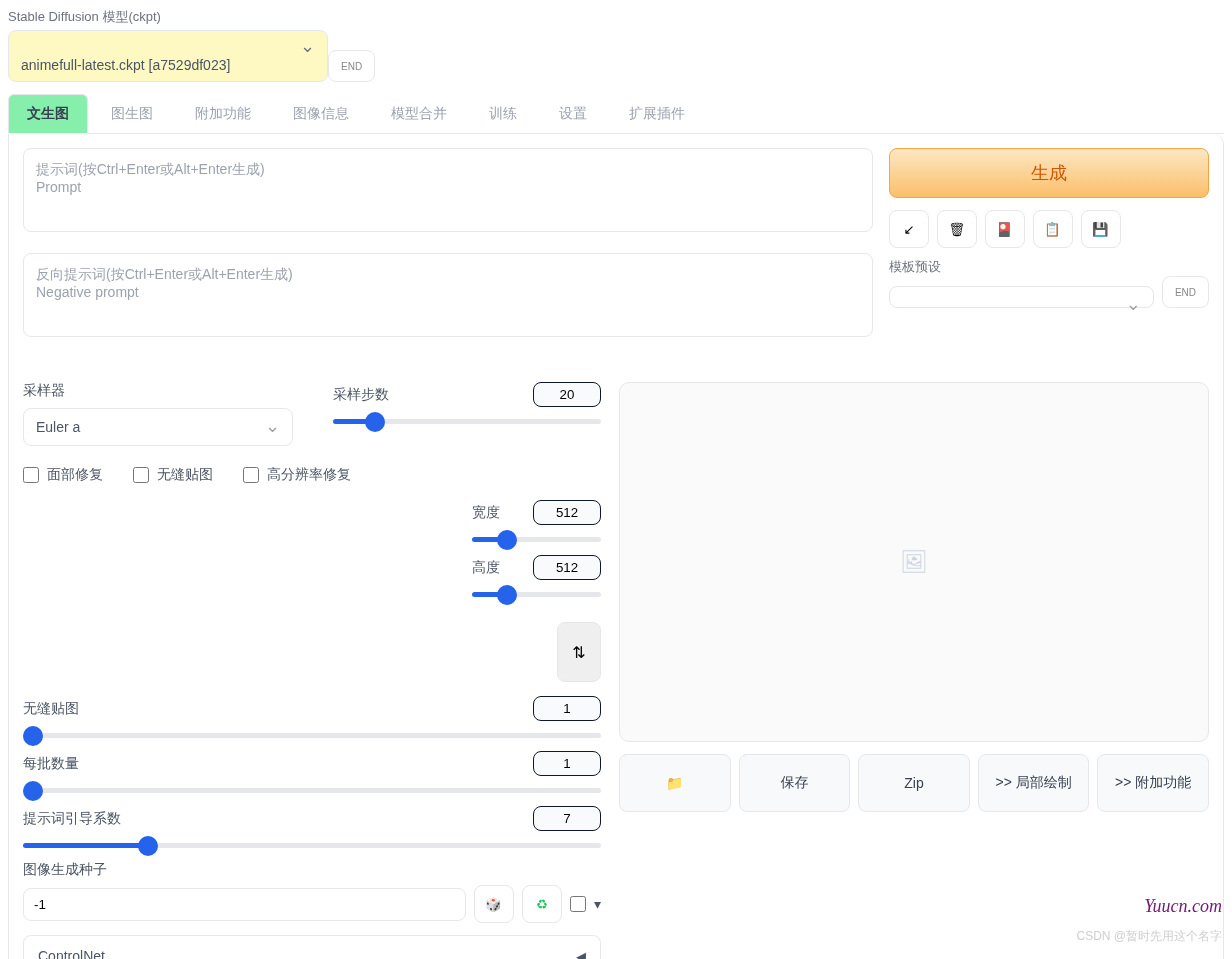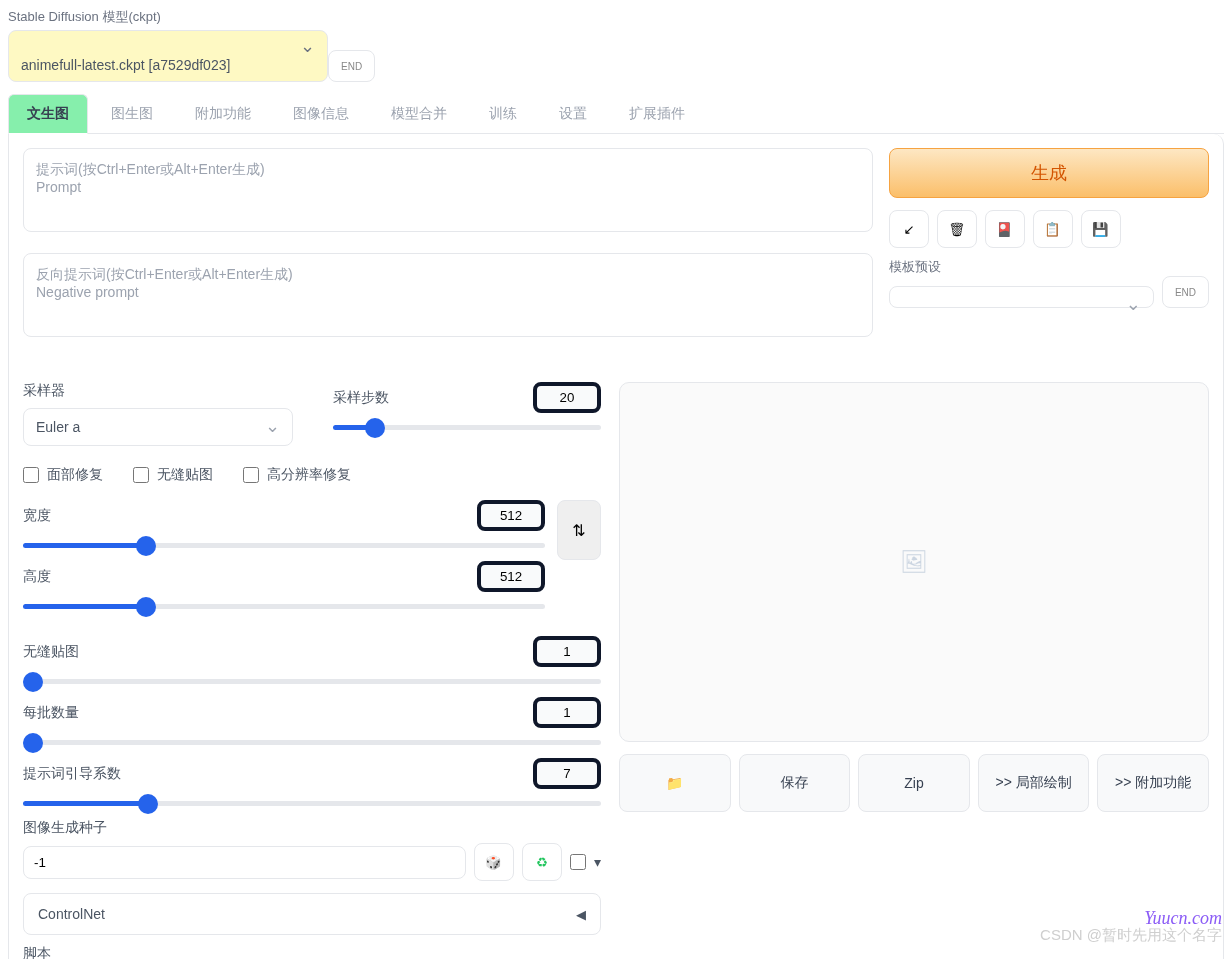--- a/index.html
+++ b/index.html
@@ -27,42 +27,42 @@
 .preset-select { flex: 1; }
 .settings-grid { margin-top: 42px; display: flex; gap: 18px; }
 .settings-left { flex: 1; min-width: 0; }
 .settings-right { width: 590px; flex-shrink: 0; }
 .row2 { display: flex; gap: 40px; margin-bottom: 20px; }
 .sampler-col { flex: 0 0 270px; }
 .steps-col { flex: 1; }
 .label-top { font-size: 14px; color: #4b5563; margin-bottom: 8px; display: block; }
 .select-box { border: 1px solid #e5e7eb; border-radius: 8px; padding: 10px 36px 10px 12px; width: 100%; background: #fff; position: relative; cursor: pointer; }
 .select-box::after { content: "⌄"; position: absolute; right: 12px; color: #9ca3af; font-size: 18px; top: 6px; }
-.num-input { border: 4px solid #0f172a; border-radius: 8px; background:#f9fafb; padding: 4px 8px; width: 68px; text-align: center; }
+.num-input { border: 1px solid #0f172a; border-radius: 8px; background:#f9fafb; padding: 4px 8px; width: 68px; text-align: center; }
 .range { width: 100%; appearance: none; height: 5px; background: #e5e7eb; border-radius: 3px; outline: none; margin-top: 10px; }
 .range::-webkit-slider-thumb { appearance: none; width: 20px; height: 20px; border-radius: 50%; background: #2563eb; cursor: pointer; border:none; }
 .range::-moz-range-thumb { width: 20px; height: 20px; border-radius: 50%; background: #2563eb; cursor: pointer; border: none; }
 .range.filled { background: linear-gradient(to right, #2563eb 0%, #2563eb var(--fill,22%), #e5e7eb var(--fill,22%), #e5e7eb 100%); }
 .checkboxes { display: flex; gap: 30px; margin-bottom: 16px; }
 .chk { display: flex; align-items: center; gap: 8px; cursor: pointer; }
 .chk input { width: 16px; height: 16px; border: 1px solid #d1d5db; border-radius: 4px; }
-.dim-block { display: flex; gap: 12px; align-items: flex-start; margin-bottom: 14px; }
+.dim-block { display: flex; gap: 12px; align-items: flex-end; margin-bottom: 14px; flex-direction: column; }
 .dim-sliders { flex: 1; }
 .swap-btn { border: 1px solid #e5e7eb; border-radius: 8px; width: 44px; height: 60px; display: flex; align-items: center; justify-content: center; cursor: pointer; font-size: 16px; }
 .param-block { margin-bottom: 10px; }
 .param-label-row { display: flex; justify-content: space-between; align-items: center; margin-bottom: 2px; }
 .seed-row { display: flex; gap: 8px; align-items: center; margin-top: 6px; }
 .seed-input { flex: 1; border: 1px solid #e5e7eb; border-radius: 8px; padding: 8px 10px; }
 .ctrlnet { border: 1px solid #e5e7eb; border-radius: 8px; padding: 12px 14px; margin-top: 12px; display: flex; justify-content: space-between; align-items: center; cursor: pointer; }
 .ctrlnet-arrow { font-size: 13px; }
 .preview-box { border: 1px solid #e5e7eb; border-radius: 10px; background: #fafafa; height: 360px; display: flex; align-items: center; justify-content: center; color: #cbd5e1; font-size: 22px; }
 .action-row { display: flex; gap: 8px; margin-top: 12px;}
 .action-btn { flex: 1; border: 1px solid #e5e7eb; border-radius: 8px; background: #f8f9fa; padding: 14px 4px; text-align: center; cursor: pointer; font-size: 14px; color: #374151; display:flex; align-items:center; justify-content:center; min-height: 58px; }
-.watermark1 { position: fixed; right: 10px; bottom: 30px; color: #8b5cf6; font-style: italic; font-family: Georgia, serif; font-size: 18px; }
-.watermark2 { position: fixed; right: 10px; bottom: 14px; color: #cfcfcf; font-size: 15px; }
+.watermark1 { position: fixed; right: 10px; bottom: 42px; color: #701a75; font-style: italic; font-family: Georgia, serif; font-size: 18px; }
+.watermark2 { position: fixed; right: 10px; bottom: 14px; color: #cfcfcf; font-size: 12px; }
 </style>
 </head>
 <body>
 
 <div class="top-row">
   <div class="field-group">
     <span class="field-label">Stable Diffusion 模型(ckpt)</span>
     <div class="dropdown">
       <span>animefull-latest.ckpt [a7529df023]</span>
     </div>

